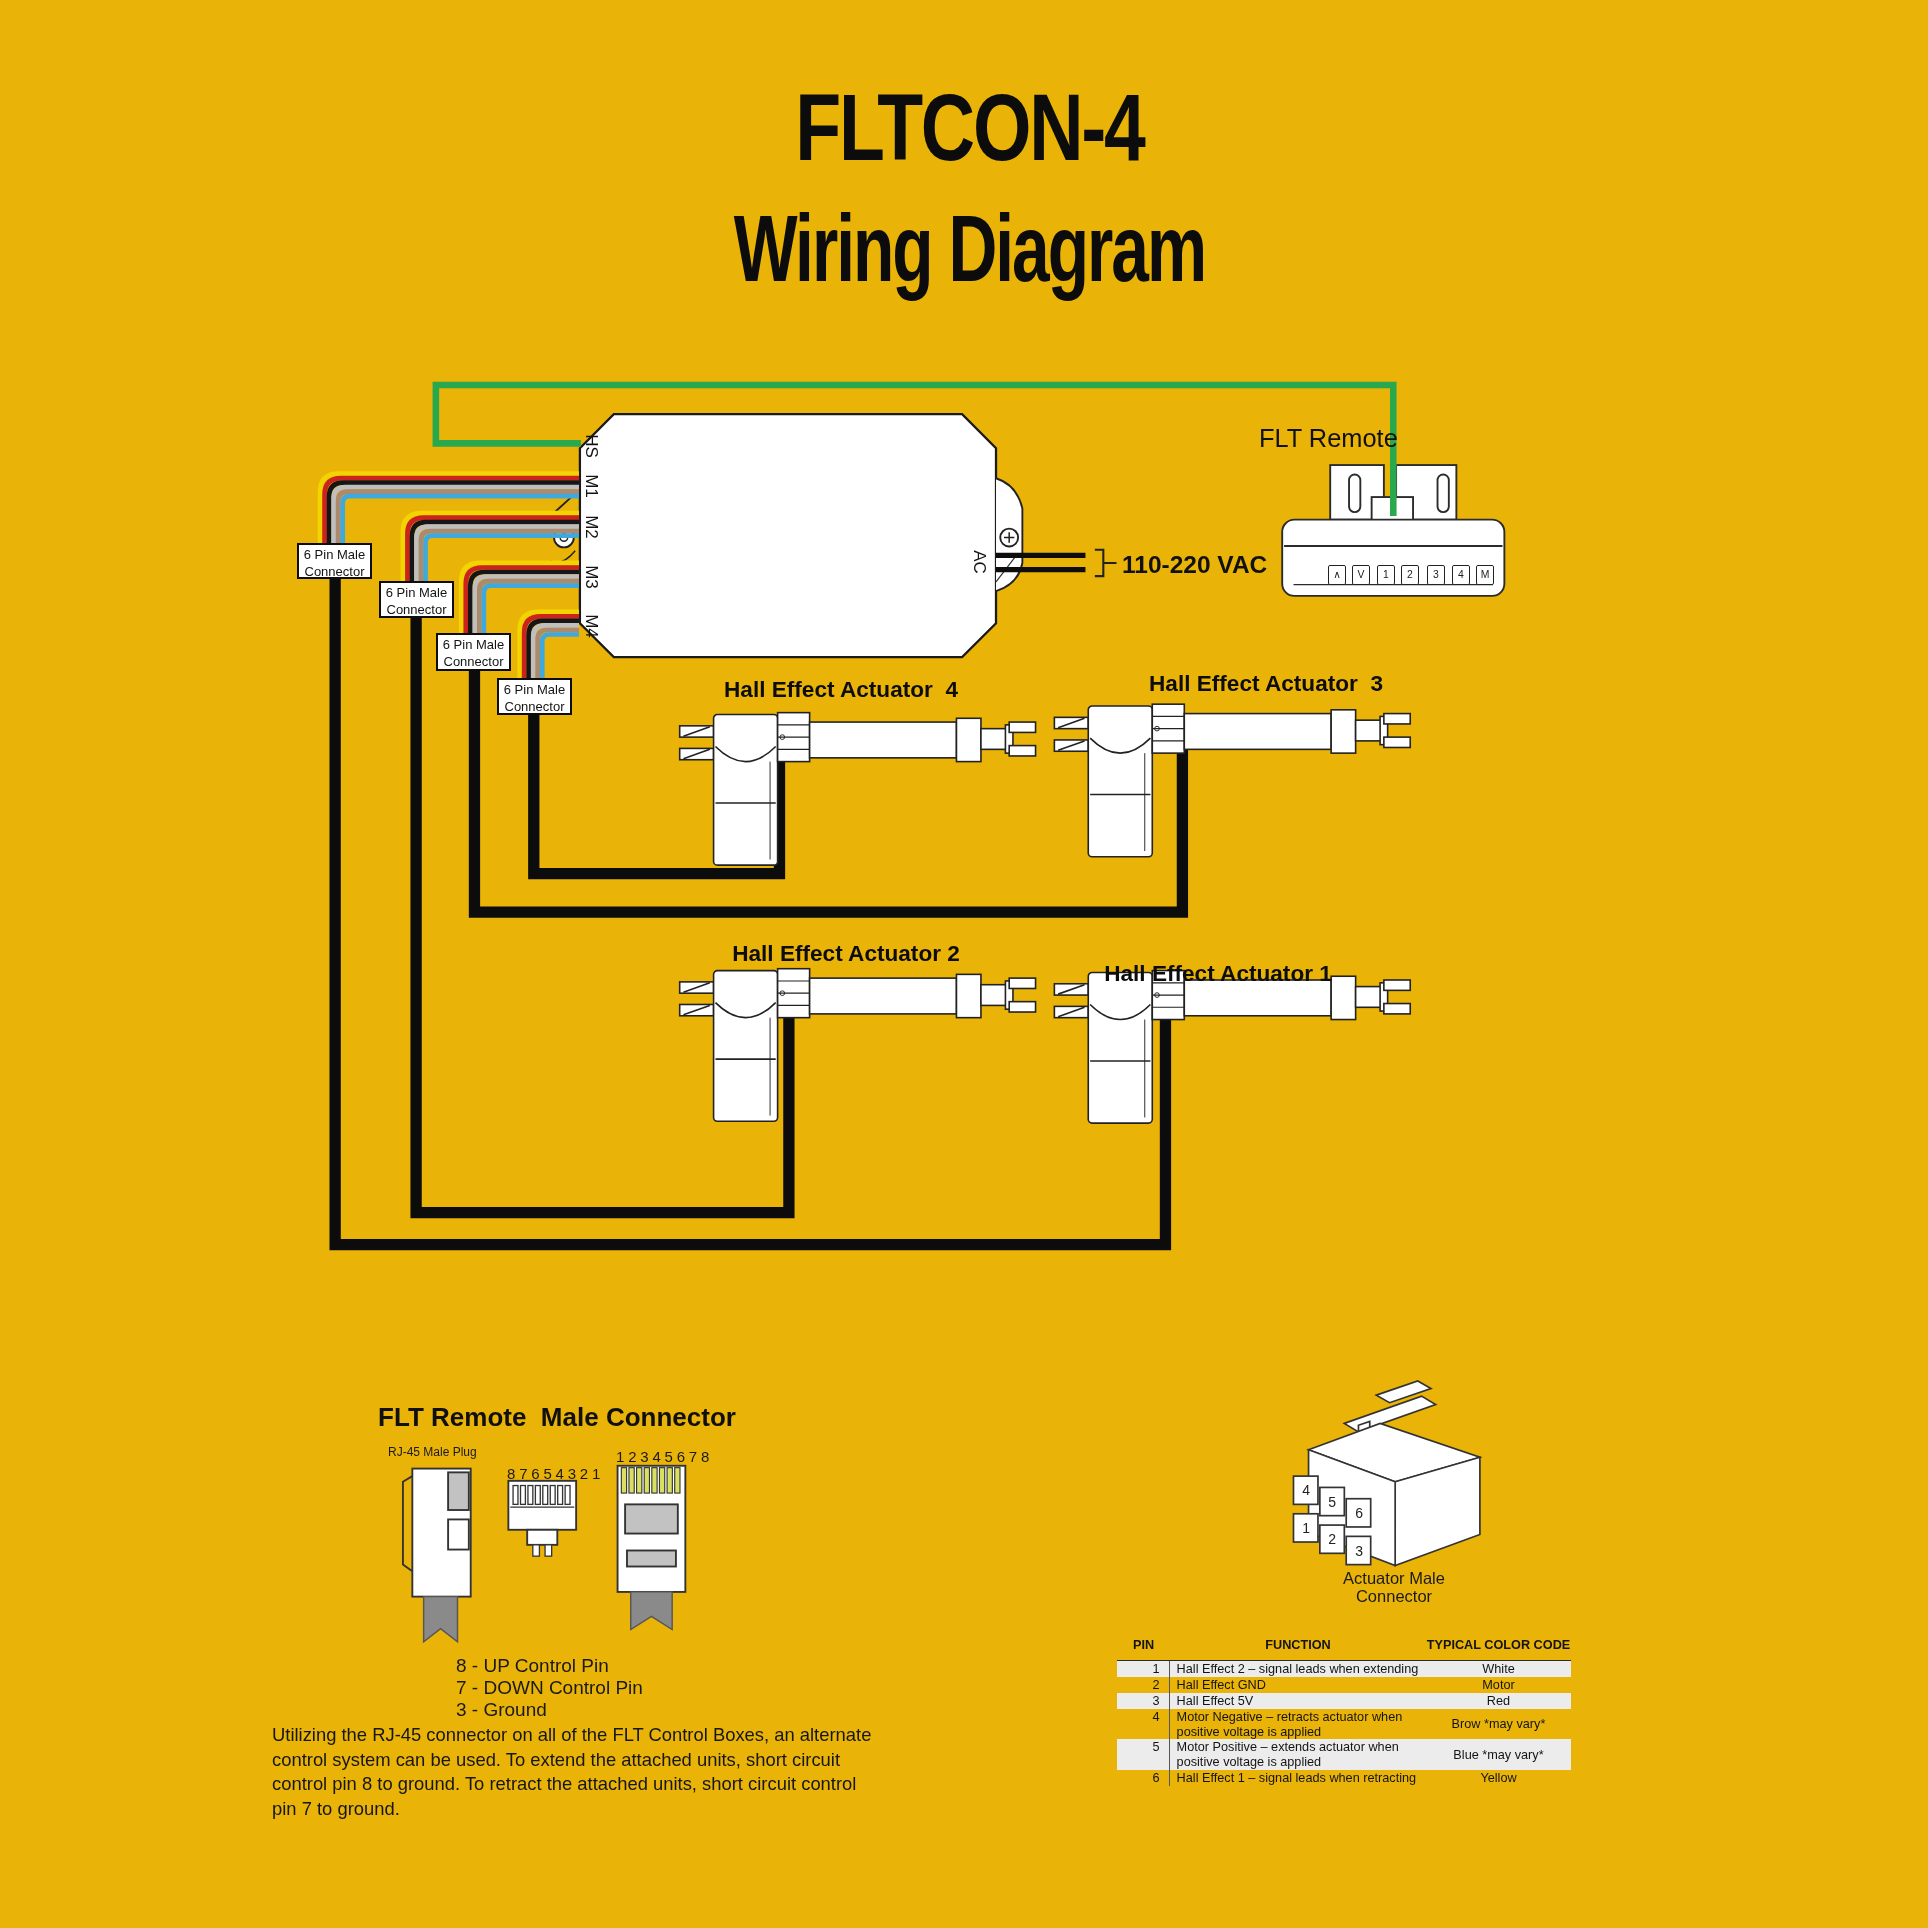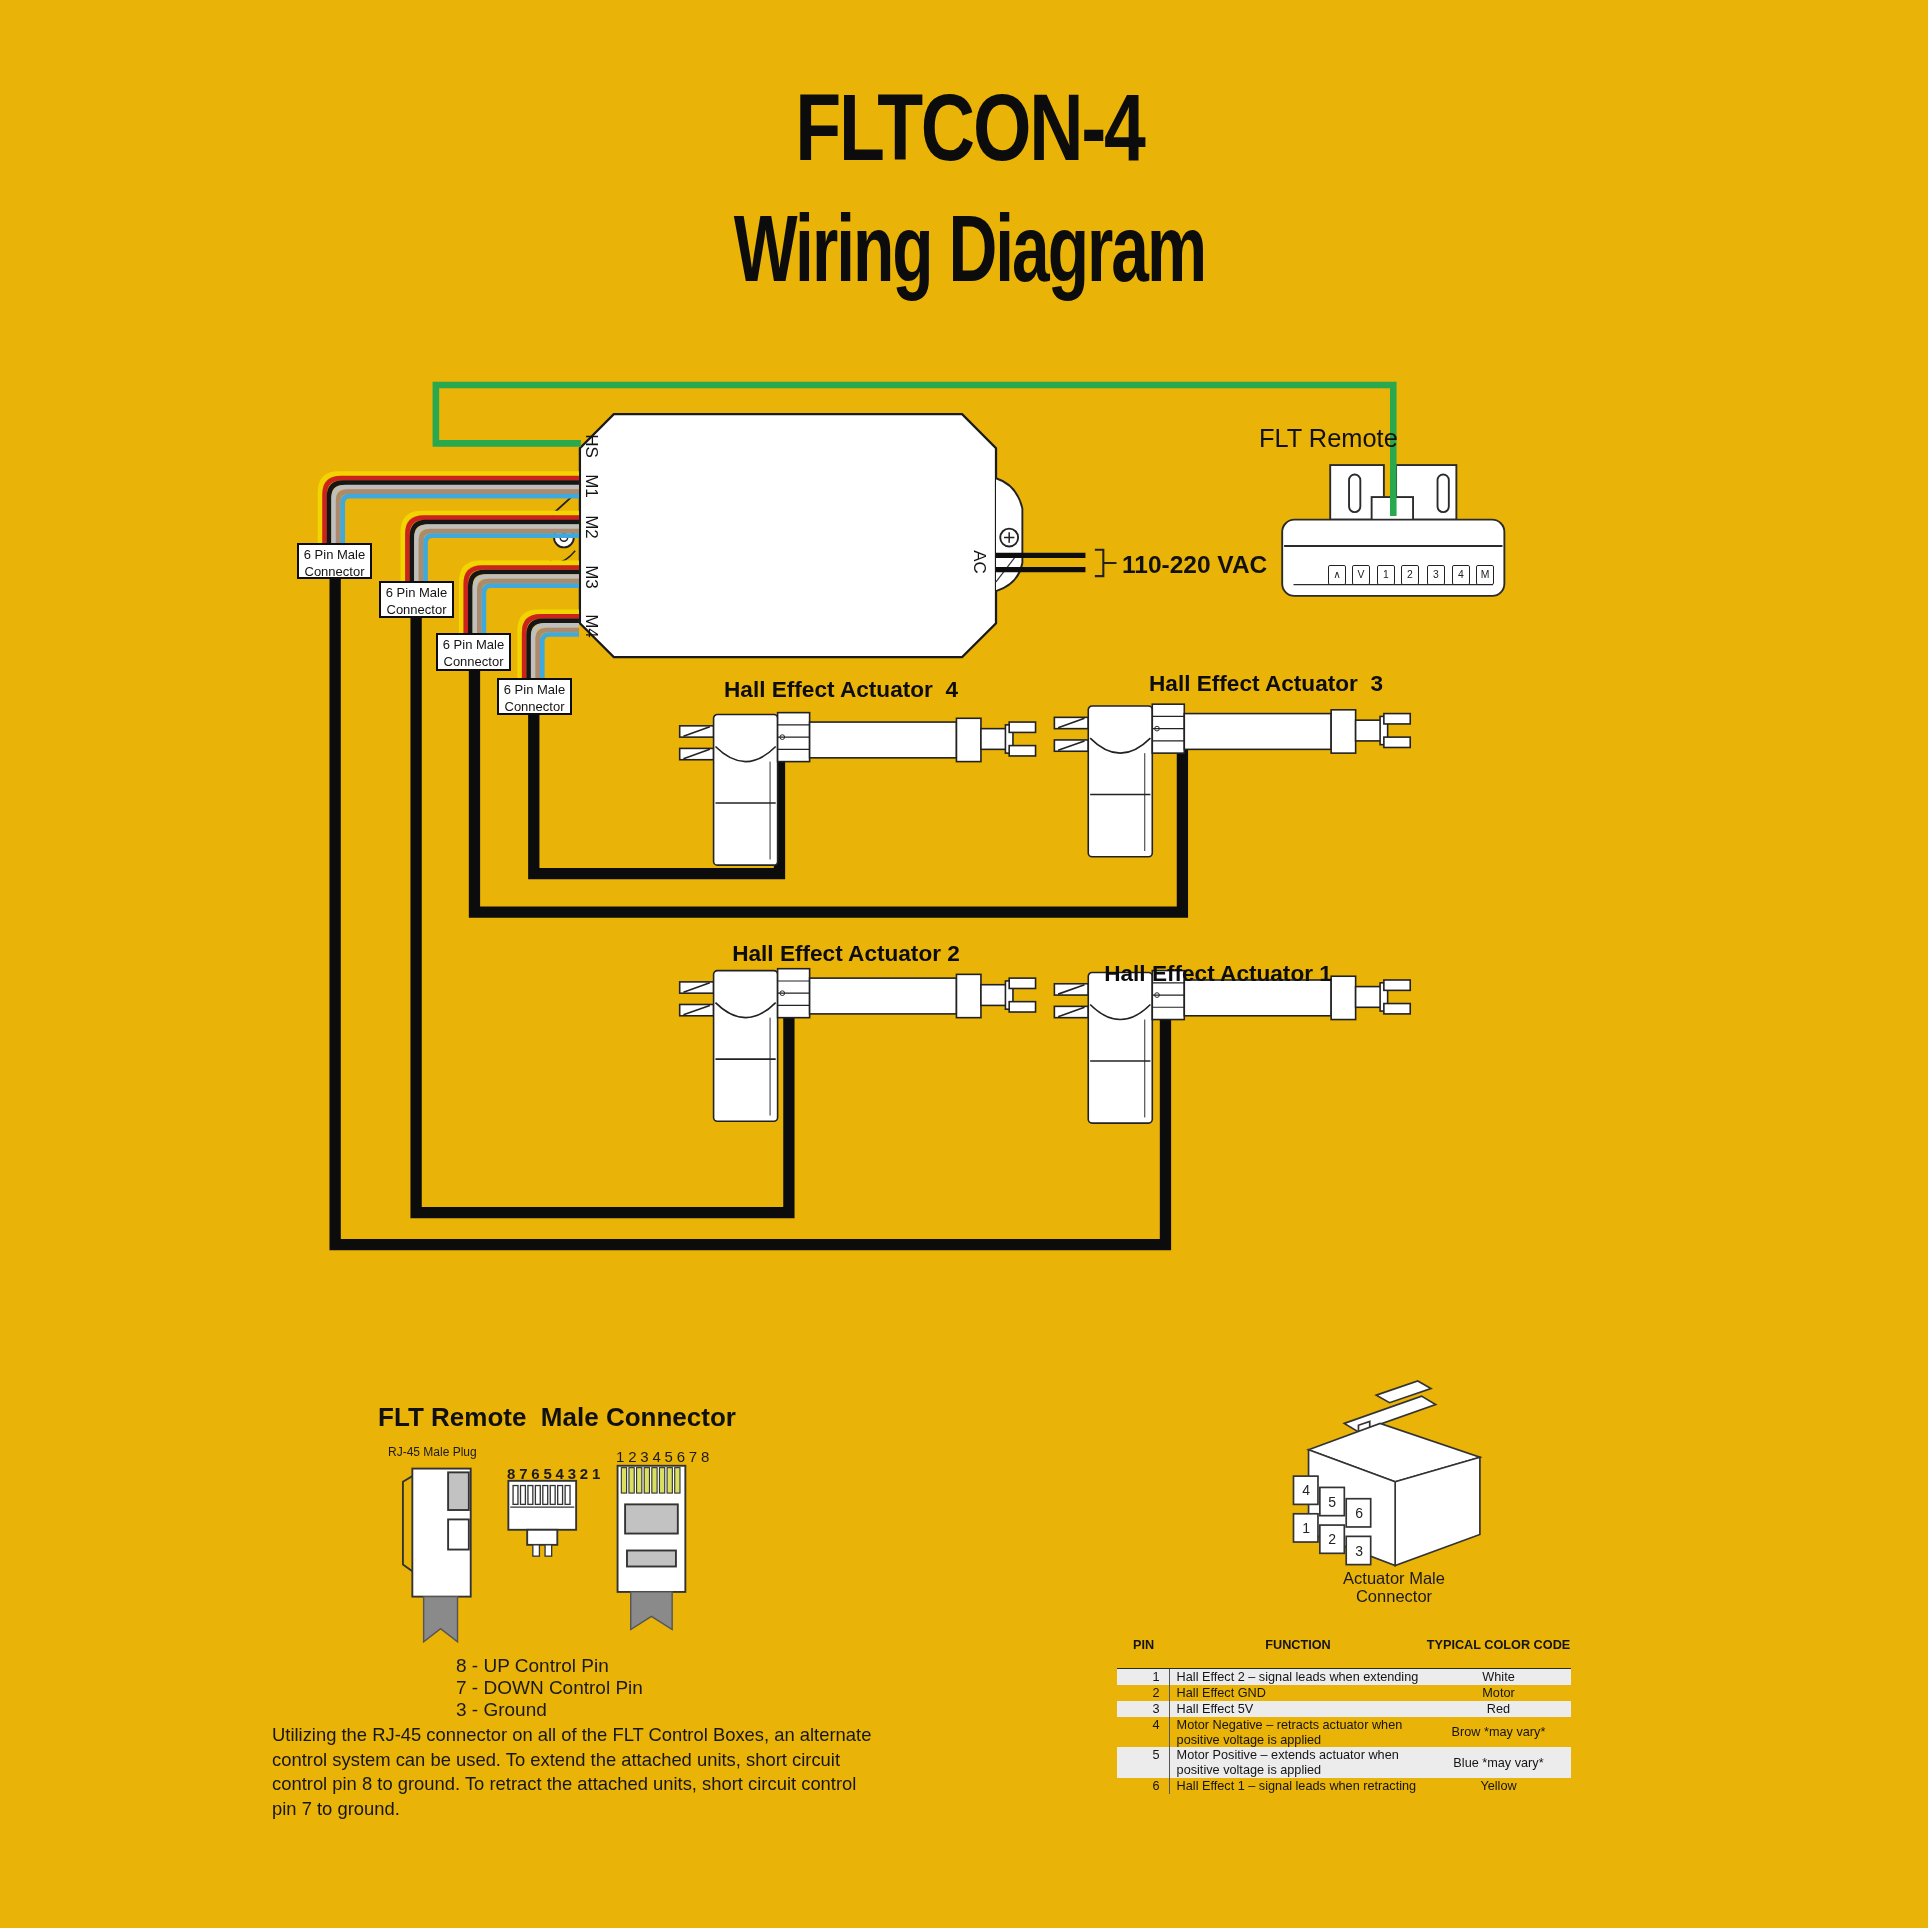--- a/index.html
+++ b/index.html
@@ -20,21 +20,21 @@
   .actlabel{font-size:22.6px;font-weight:bold;white-space:pre;transform:translateX(-50%);color:#0d0d0d;}
   .h2{font-size:26px;font-weight:bold;transform:translateX(-50%);white-space:pre;color:#101010;}
   .small-label{font-size:12px;color:#1a1a1a;}
   .pinseq{font-size:15px;letter-spacing:3.8px;color:#1a1a1a;white-space:nowrap;}
   .note{font-size:19px;color:#1a1a1a;white-space:nowrap;}
   .para{font-size:18.4px;line-height:1.34;color:#161616;}
   .isolabel{font-size:16.5px;color:#1a1a1a;transform:translateX(-50%);white-space:nowrap;}
   .isopin{width:24.5px;height:28px;line-height:28px;text-align:center;font-size:14px;color:#222;}
   
   #pin-table{left:1117px;top:1638px;width:454px;font-size:12.7px;color:#141414;}
-  .pt-head{display:flex;font-weight:bold;border-bottom:1.9px solid #2b2b2b;padding-bottom:16px;}
+  .pt-head{display:flex;font-weight:bold;border-bottom:1.9px solid #2b2b2b;padding-bottom:8px;}
   .pt-row{display:flex;align-items:stretch;}
   .pt-row.shade{background:#ececec;}
   .pt-c1{width:53px;box-sizing:border-box;}
   .pt-c2{width:256px;box-sizing:border-box;}
   .pt-c3{flex:1;display:flex;align-items:center;justify-content:center;text-align:center;}
   .pt-head .pt-c1,.pt-head .pt-c2{text-align:center;}
   .pt-row .pt-c1{text-align:right;padding-right:9.4px;border-right:1.3px solid #555;padding-top:0.9px;}
   .pt-row .pt-c2{padding-left:6.6px;padding-top:0.9px;line-height:1.18;}
 </style>
 </head>
@@ -246,21 +246,21 @@
   <span style="display:block;">Connector</span>
 </div>
 
 <div class="abs actlabel" style="left:841px;top:677px;">Hall Effect Actuator  4</div>
 <div class="abs actlabel" style="left:1266px;top:671px;">Hall Effect Actuator  3</div>
 <div class="abs actlabel" style="left:846px;top:941px;">Hall Effect Actuator 2</div>
 <div class="abs actlabel" style="left:1218px;top:961px;">Hall Effect Actuator 1</div>
 
 <div class="abs h2" style="left:557px;top:1402px;">FLT Remote  Male Connector</div>
 <div class="abs small-label" style="left:388px;top:1445px;">RJ-45 Male Plug</div>
-<div class="abs pinseq" style="left:507px;top:1465px;font-weight:bold;">87654321</div>
+<div class="abs pinseq" style="left:507px;top:1465px;">87654321</div>
 <div class="abs pinseq" style="left:616px;top:1448px;">12345678</div>
 <div class="abs note" style="left:456px;top:1655px;">8 - UP Control Pin</div>
 <div class="abs note" style="left:456px;top:1677px;">7 - DOWN Control Pin</div>
 <div class="abs note" style="left:456px;top:1699px;">3 - Ground</div>
 <div class="abs para" style="left:272px;top:1723px;width:610px;">Utilizing the RJ-45 connector on all of the FLT Control Boxes, an alternate control system can be used. To extend the attached units, short circuit control pin 8 to ground. To retract the attached units, short circuit control pin 7 to ground.</div>
 
 <div class="abs isolabel" style="left:1394px;top:1569px;">Actuator Male</div>
 <div class="abs isolabel" style="left:1394px;top:1587px;">Connector</div>
 <div class="abs isopin" style="left:1294px;top:1476px;">4</div>
 <div class="abs isopin" style="left:1320px;top:1488px;">5</div>

